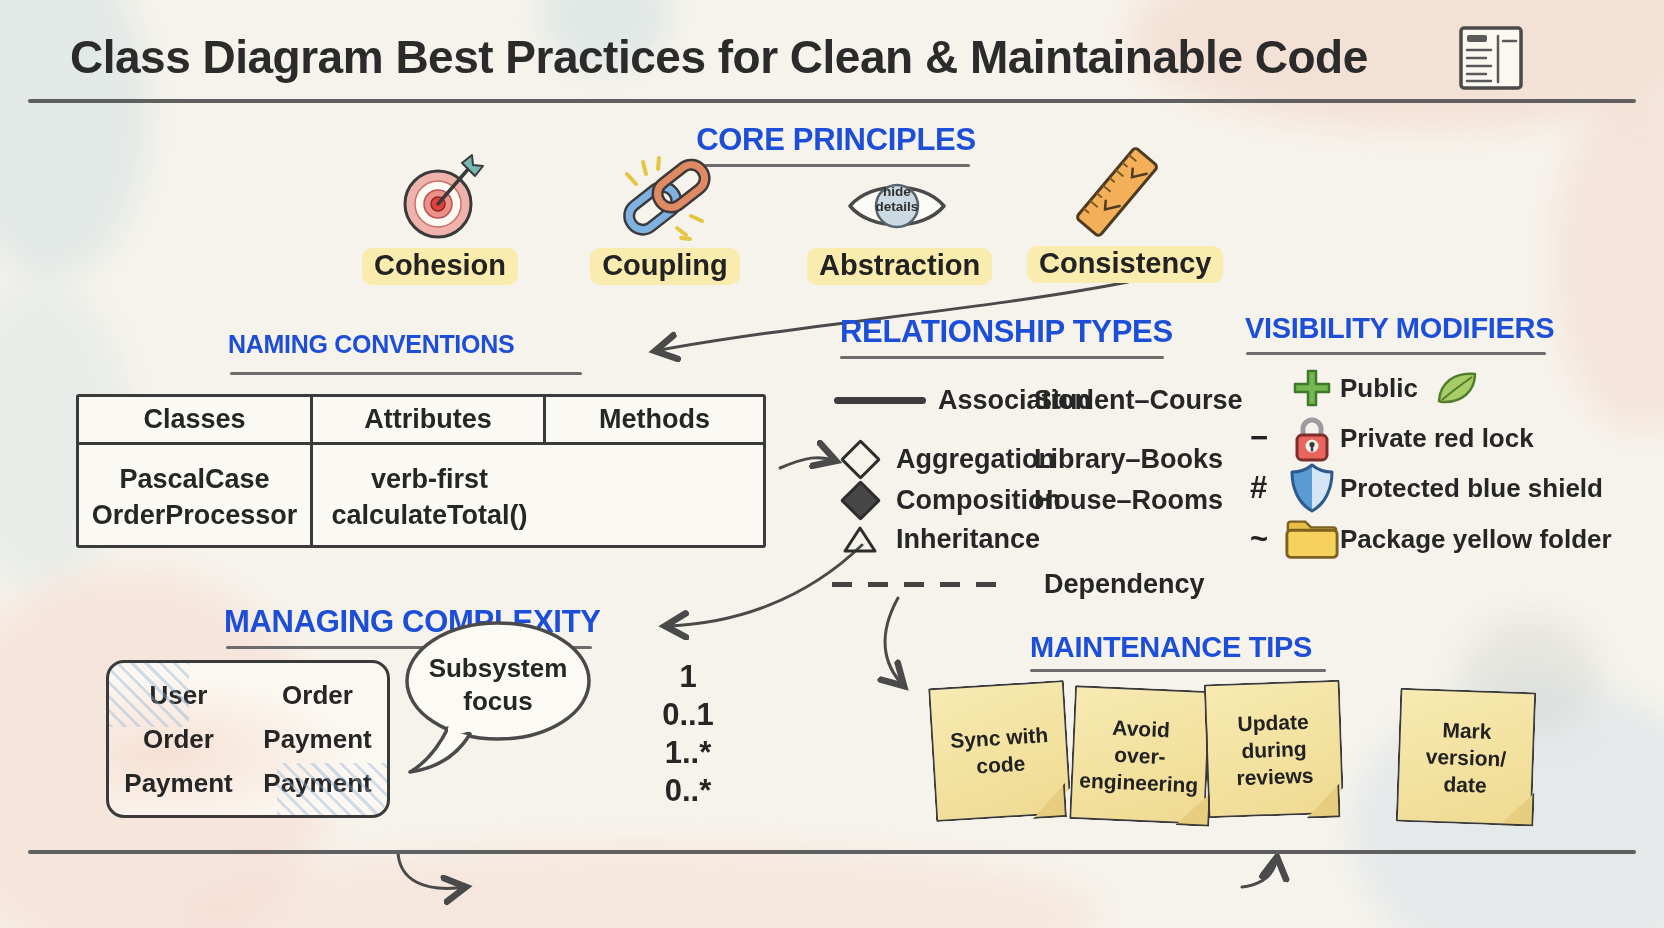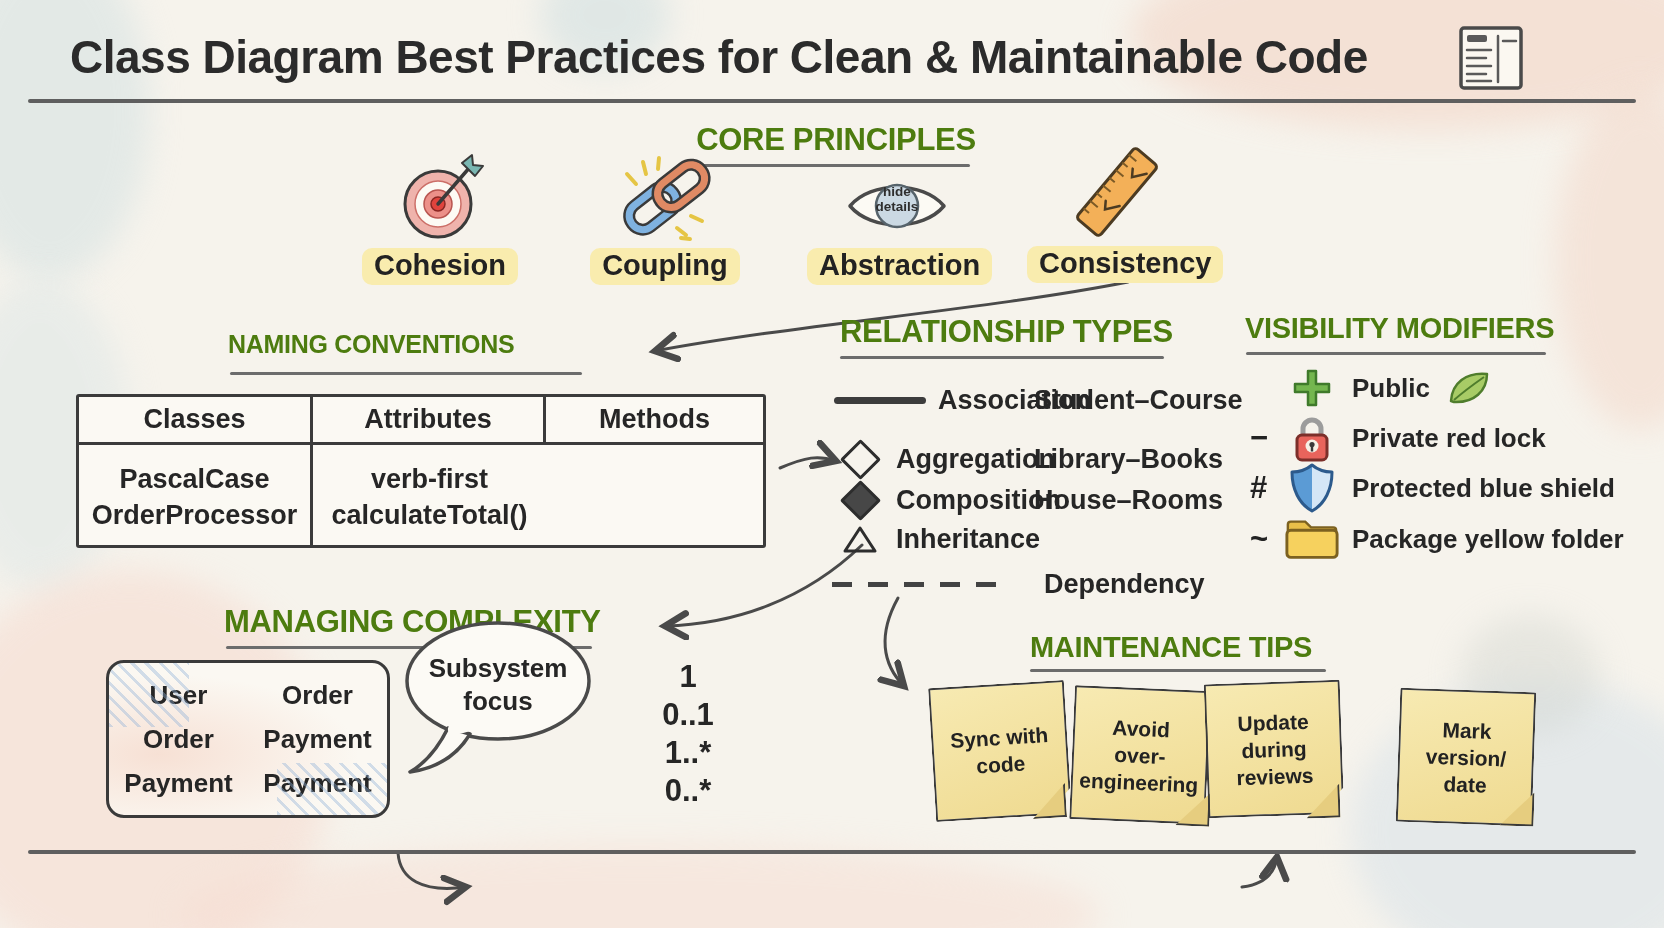--- a/index.html
+++ b/index.html
@@ -3,21 +3,21 @@
 <meta charset="utf-8">
 <style>
   html,body{margin:0;padding:0;background:#e9e5dc;font-family:"Liberation Sans","DejaVu Sans",sans-serif;}
   #canvas{position:relative;width:1664px;height:928px;margin:0 auto;background:#f6f3ec;overflow:hidden;color:#262626;}
   .wash{position:absolute;z-index:0;filter:blur(16px);border-radius:50%;}
   .layer{position:absolute;inset:0;z-index:2;}
   #arrows{position:absolute;inset:0;z-index:1;pointer-events:none;}
   .abs{position:absolute;}
   .pre{white-space:pre-line;}
   .h1{font-size:46px;font-weight:600;letter-spacing:-0.5px;color:#2b2b2b;white-space:nowrap;}
-  .h2{font-size:30px;font-weight:700;color:#4d7c0f;white-space:nowrap;letter-spacing:-0.3px;}
+  .h2{font-size:30px;font-weight:700;color:#1d4ed8;white-space:nowrap;letter-spacing:-0.3px;}
   .rule{position:absolute;height:3px;background:#5f5f5f;border-radius:2px;}
   .rule.light{background:#6c6c6c;}
   
   .principle{position:absolute;width:180px;text-align:center;}
   .principle .icon-slot{height:92px;display:flex;align-items:flex-end;justify-content:center;}
   .hl-label{display:inline-block;margin-top:6px;padding:1px 12px 3px;background:#f9ecae;border-radius:10px;font-size:29px;font-weight:700;color:#222;}
   .eye-wrap{position:relative;}
   .eye-text{position:absolute;left:0;top:10px;width:104px;text-align:center;font-size:13.5px;font-weight:600;line-height:15px;color:#2e2e2e;}
   
   .nc-table{position:absolute;left:76px;top:394px;width:684px;height:148px;border:3.5px solid #3b3b3b;border-radius:3px;display:grid;grid-template-columns:234px 233px 1fr;grid-template-rows:48px 1fr;background:#fbf9f3;}
@@ -30,21 +30,21 @@
   .rel-label{font-size:27px;font-weight:600;margin-left:6px;}
   .rel-example{position:absolute;left:204px;font-size:27px;font-weight:600;}
   .swatch-line{width:92px;height:7px;background:#3c3c3c;border-radius:4px;}
   .swatch-dash{width:180px;height:5px;background:repeating-linear-gradient(90deg,#434343 0 20px,transparent 20px 36px);}
   .diamond{width:23px;height:23px;border:3px solid #2d2d2d;transform:rotate(45deg);border-radius:2px;background:transparent;}
   .diamond.filled{background:#474747;}
   
   .vis-row{position:absolute;left:1250px;height:50px;display:flex;align-items:center;}
   .vis-sym{width:34px;font-size:31px;font-weight:700;color:#222;}
   .vis-icon{width:56px;display:flex;justify-content:center;align-items:center;}
-  .vis-label{margin-left:12px;font-size:26px;font-weight:600;white-space:nowrap;}
+  .vis-label{font-size:26px;font-weight:600;white-space:nowrap;}
   
   .class-box{position:absolute;left:106px;top:660px;width:278px;height:152px;border:3.5px solid #3a3a3a;border-radius:18px;background:radial-gradient(at 18% 60%,rgba(243,205,188,.55),transparent 62%),#fbf8f2;display:grid;grid-template-columns:1fr 1fr;align-content:center;overflow:hidden;}
   .class-box .cell{text-align:center;font-size:26px;font-weight:600;line-height:44px;}
   .hatch{position:absolute;background:repeating-linear-gradient(45deg,rgba(140,175,215,.38) 0 3px,transparent 3px 10px);}
   .bubble-text{position:absolute;left:400px;top:652px;width:196px;text-align:center;font-size:26px;font-weight:600;line-height:33px;}
   .multis{position:absolute;left:646px;top:658px;width:84px;text-align:center;font-size:31px;font-weight:600;line-height:38px;}
   
   .note{position:absolute;width:132px;height:130px;background:linear-gradient(160deg,#f7eab2,#efda90);border:2.5px solid #3a3a3a;border-radius:2px;clip-path:polygon(0 0,100% 0,100% calc(100% - 26px),calc(100% - 26px) 100%,0 100%);display:flex;align-items:center;justify-content:center;text-align:center;font-size:21px;font-weight:600;line-height:27px;color:#222;}
   .fold{position:absolute;width:30px;height:30px;background:#e6cd7f;border:2.5px solid #3a3a3a;clip-path:polygon(0 100%,100% 0,100% 100%);}
   

